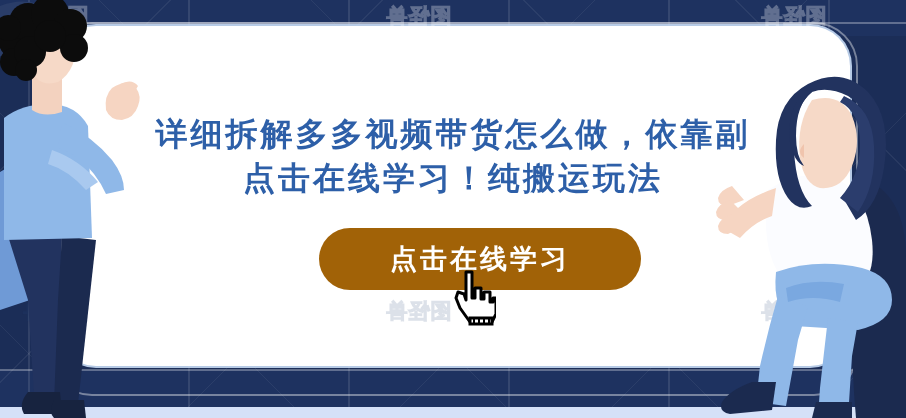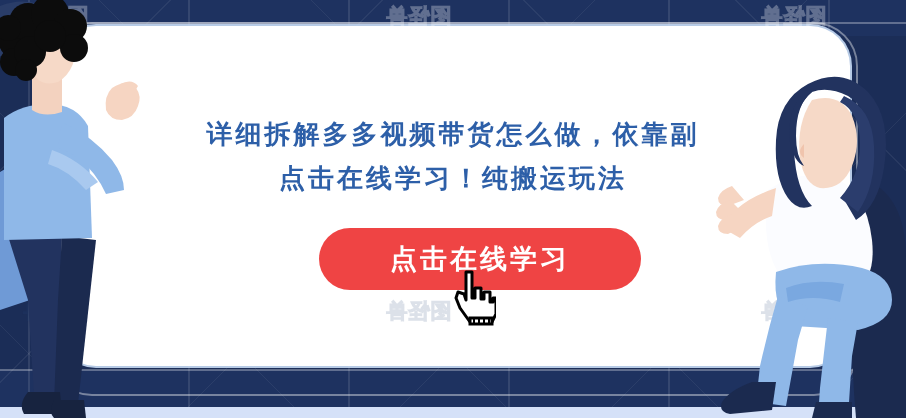--- a/index.html
+++ b/index.html
@@ -125,40 +125,40 @@
 
   
   .headline {
     position: absolute;
     left: 56px;
     top: 112px;
     width: 794px;
     text-align: center;
     color: #2d5fa8;
     font-family: "DejaVu Sans", sans-serif;
-    font-size: 26px;
+    font-size: 32px;
     font-weight: 700;
     line-height: 44px;
     letter-spacing: 3px;
   }
   .headline .line {
     display: block;
     white-space: nowrap;
   }
 
   
   .cta {
     position: absolute;
     left: 319px;
     top: 228px;
     width: 322px;
     height: 62px;
     border: none;
     border-radius: 34px;
-    background: #ef4444;
+    background: #a16207;
     color: #ffffff;
     font-family: "DejaVu Sans", sans-serif;
     font-size: 27px;
     font-weight: 700;
     letter-spacing: 3px;
     cursor: pointer;
     padding: 0;
     line-height: 62px;
   }
 

